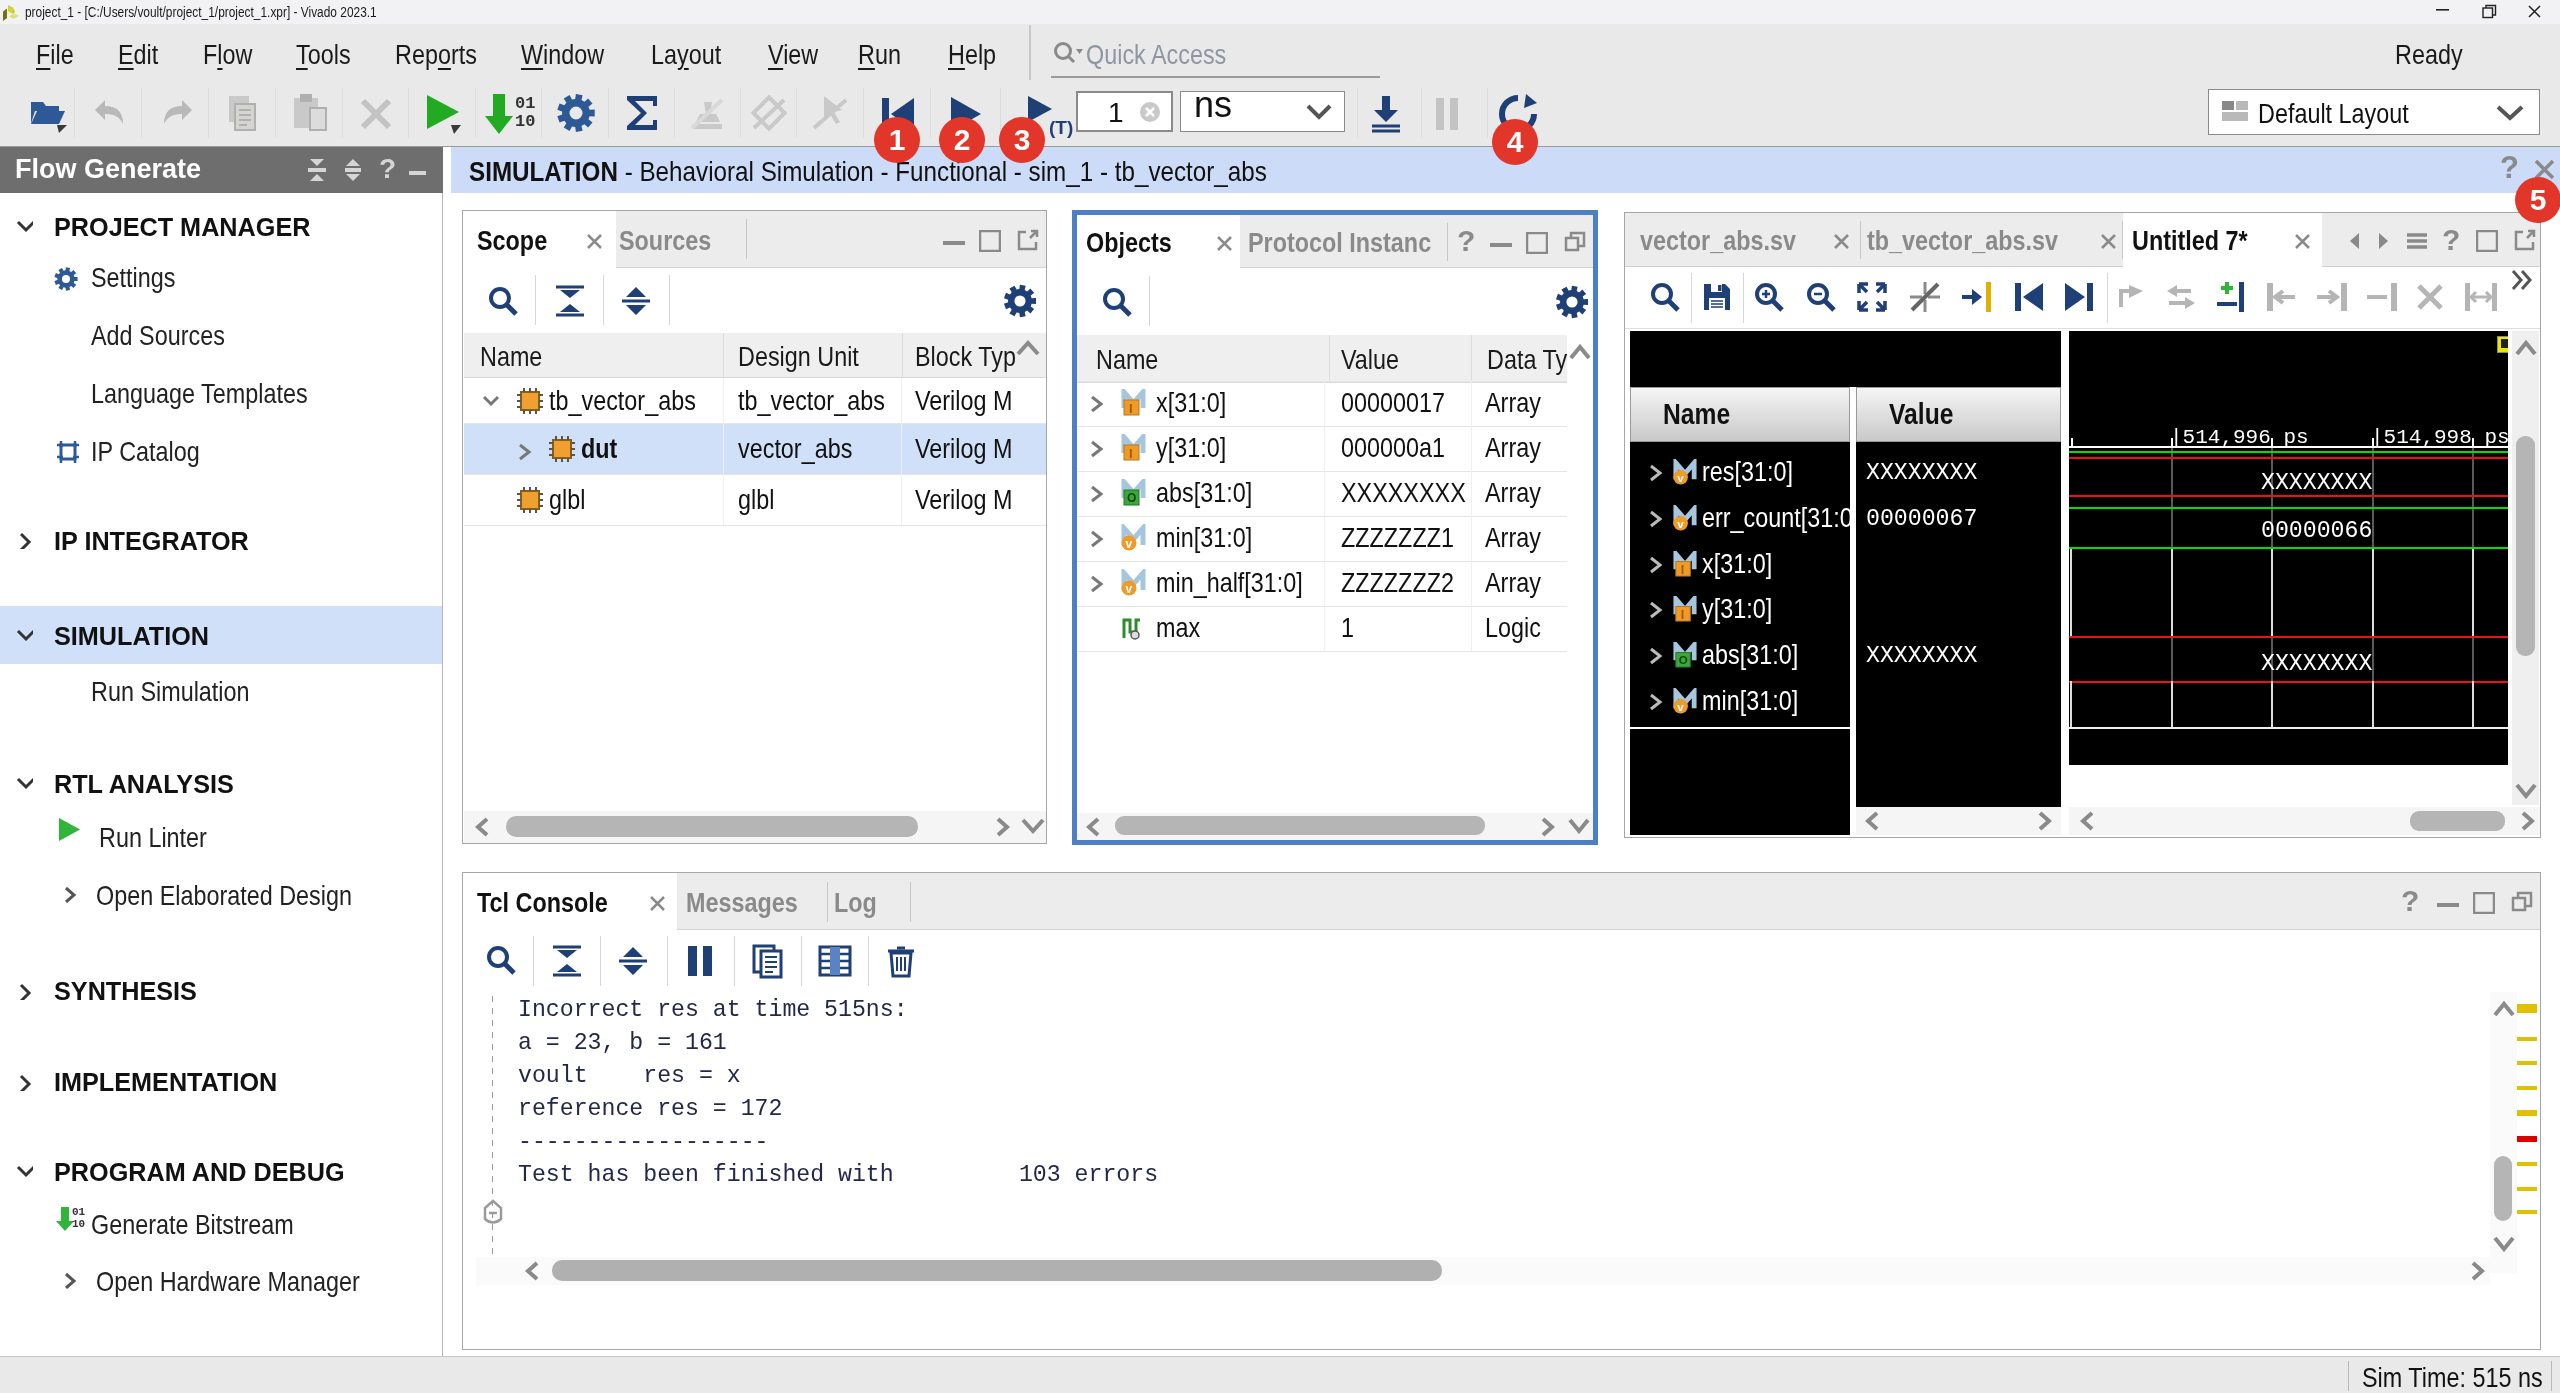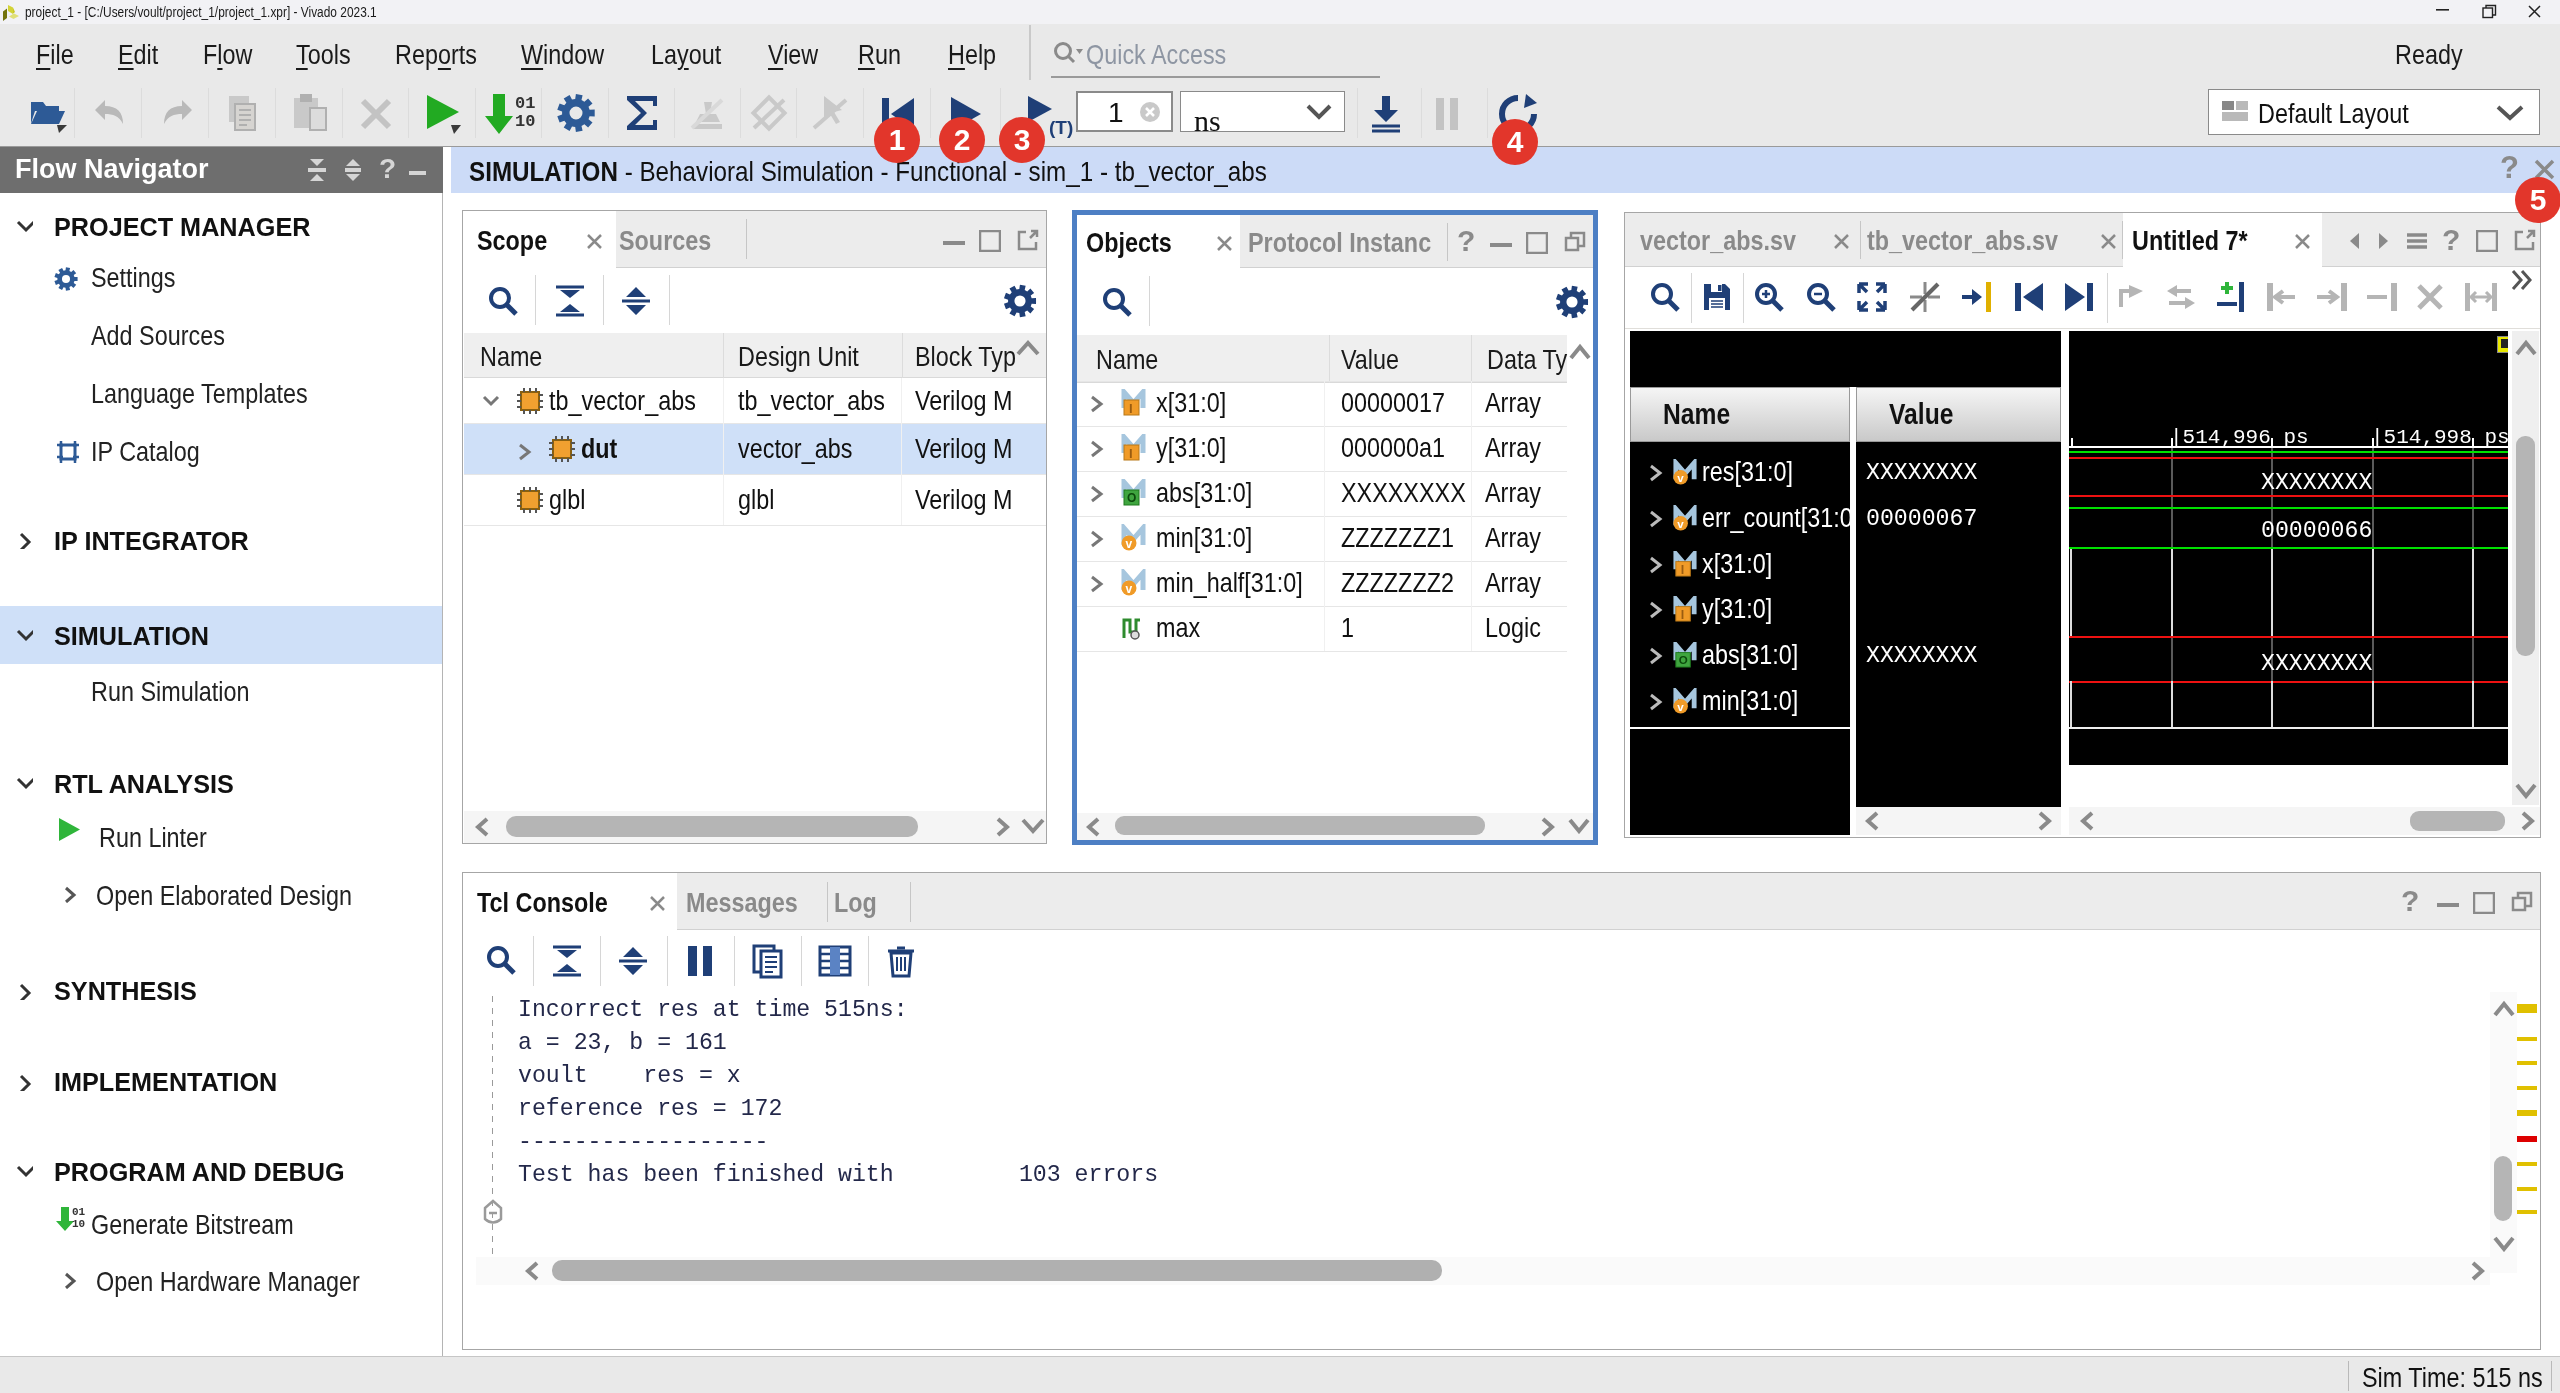--- a/index.html
+++ b/index.html
@@ -189,21 +189,21 @@
   </svg>
 
   <div class="abs" style="left:1076px;top:11px;width:97px;height:41px;background:#fff;border:2px solid #8a8a8a;"></div>
   <div class="abs" style="left:1108px;top:17px;width:40px;font-size:28px;color:#111;">1</div>
   <svg class="abs" style="left:1138px;top:20px" width="24" height="24" viewBox="0 0 24 24">
     <circle cx="12" cy="12" r="10" fill="#c9c9c9"></circle>
     <path d="M8 8 L16 16 M16 8 L8 16" stroke="#fff" stroke-width="2.5"></path>
   </svg>
 
   <div class="abs" style="left:1180px;top:11px;width:165px;height:41px;background:#fff;border:1px solid #8a8a8a;"></div>
-  <div class="abs" style="left:1194px;top:24px;font-size:30px;color:#111;font-family:Liberation Serif, serif;">ns</div>
+  <div class="abs" style="left:1194px;top:4px;font-size:36px;color:#111;">ns</div>
   <svg class="abs" style="left:1306px;top:24px" width="26" height="16">
       <path d="M2 2 L13 13 L24 2" stroke="#555" stroke-width="4" fill="none"></path>
     </svg>
 
   <svg class="abs" style="left:1368px;top:14px" width="36" height="40" viewBox="0 0 36 40">
     <path d="M14 2 h8 v14 h8 L18 28 L6 16 h8 z" fill="#1f3f77"></path>
     <path d="M4 32 h28 M4 37 h28" stroke="#1f3f77" stroke-width="3"></path>
   </svg>
 
   <svg class="abs" style="left:1432px;top:16px" width="30" height="36" viewBox="0 0 30 36">
@@ -222,21 +222,21 @@
       <rect x="14" y="0" width="12" height="9" fill="#b9b9b9"></rect>
     <rect x="0" y="11" width="26" height="9" fill="#b9b9b9"></rect>
   </svg>
   <div class="abs sx" style="left:2258px;top:18px;font-size:27.5px;color:#111">Default Layout</div>
   <svg class="abs" style="left:2496px;top:25px" width="28" height="16">
       <path d="M2 2 L14 13 L26 2" stroke="#555" stroke-width="4" fill="none"></path>
     </svg>
 </div>
 
 <div id="fnheader">
-  <div class="abs" style="left:15px;top:7px">Flow Navigator</div>
+  <div class="abs" style="left:15px;top:7px">Flow Generate</div>
   <svg class="abs" style="left:306px;top:11px" width="22" height="24" viewBox="0 0 22 24">
     <path d="M4 1 L18 1 L11 8 Z" fill="#d5d5d5"></path>
     <rect x="2" y="10" width="18" height="4" fill="#d5d5d5"></rect>
     <path d="M4 23 L18 23 L11 16 Z" fill="#d5d5d5"></path>
   </svg>
   <svg class="abs" style="left:342px;top:11px" width="22" height="24" viewBox="0 0 22 24">
     <path d="M4 8 L18 8 L11 1 Z" fill="#d5d5d5"></path>
     <rect x="3" y="10" width="16" height="4" fill="#d5d5d5"></rect>
     <path d="M4 16 L18 16 L11 23 Z" fill="#d5d5d5"></path>
   </svg>

